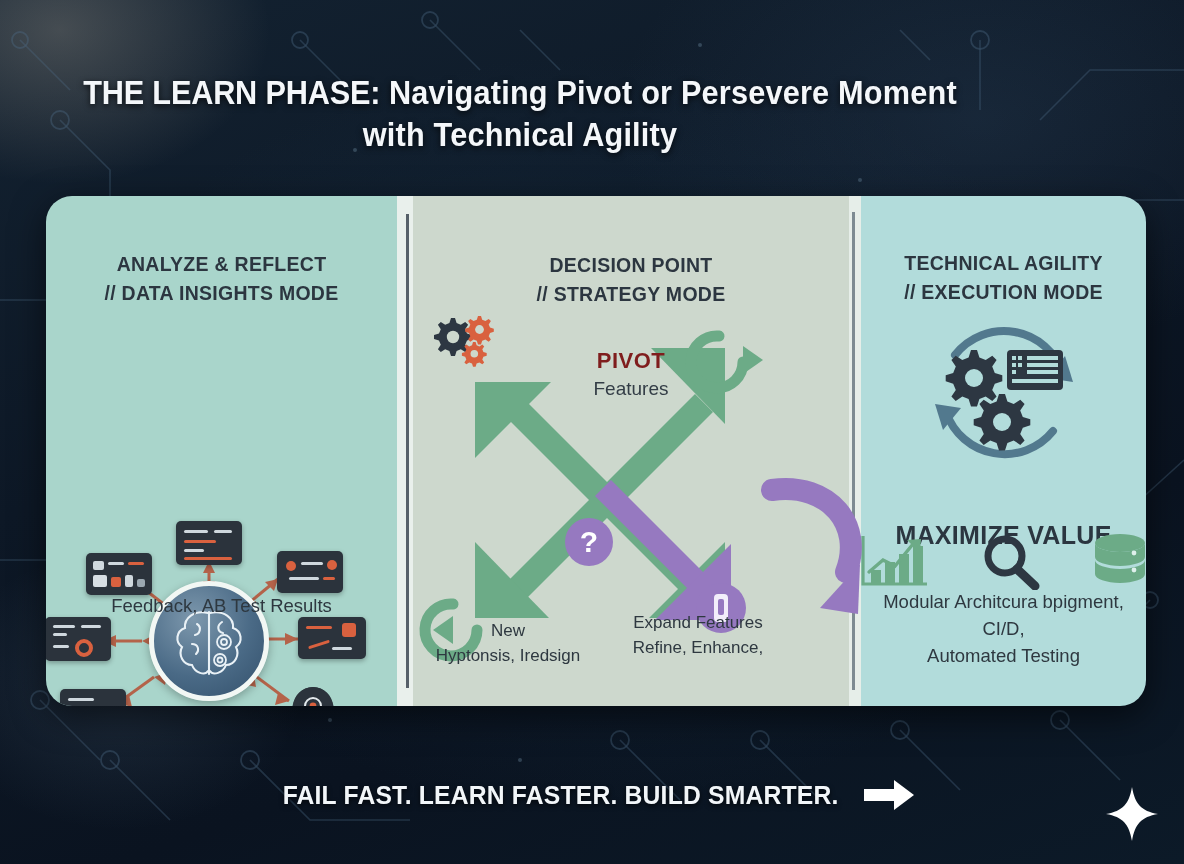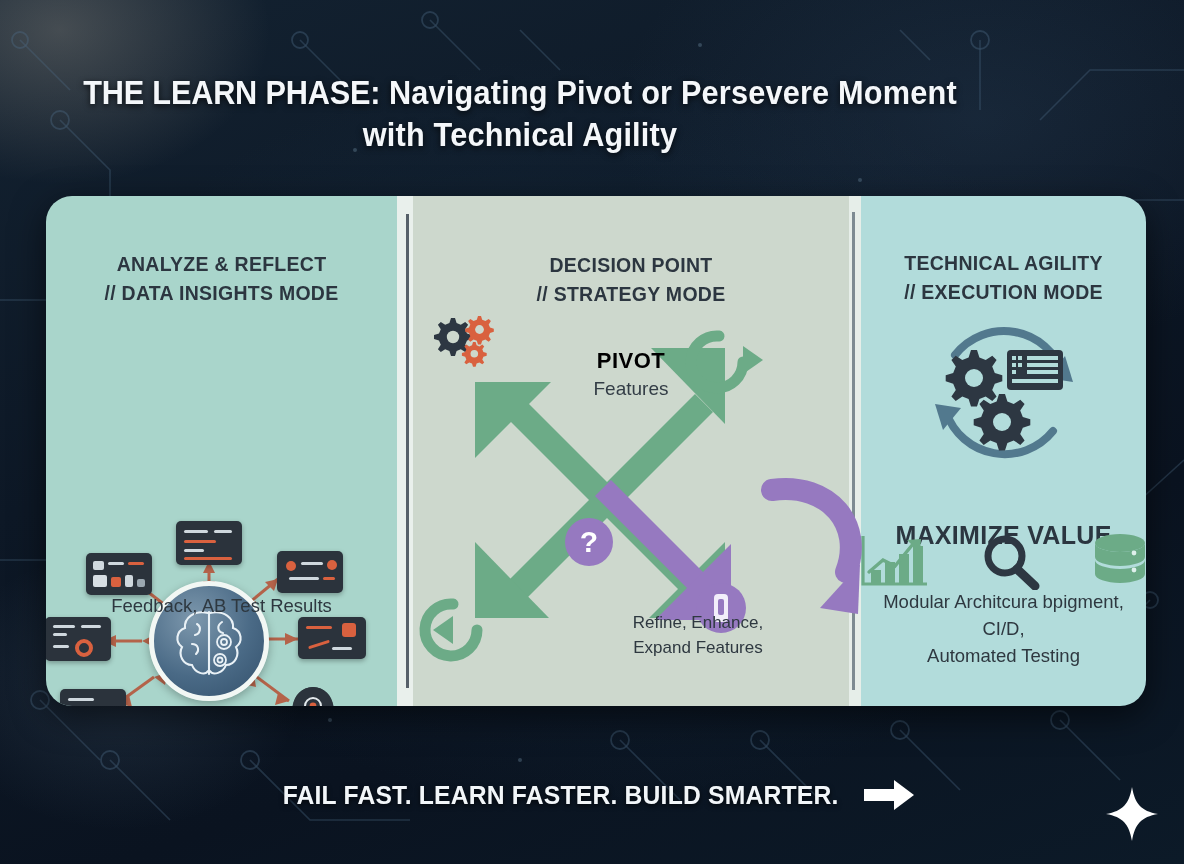--- a/index.html
+++ b/index.html
@@ -113,21 +113,21 @@
     position: absolute; background: #2b333c;
     border-radius: 50% 50% 50% 50% / 58% 58% 42% 42%;
   }
 
   
   .mid-stage { position: absolute; inset: 0; }
   .pivot-label {
     position: absolute; left: 0; right: 0; top: 152px;
     text-align: center; z-index: 6;
   }
-  .pivot-title { color: #000000; font-weight: bold; font-size: 22px; letter-spacing: .5px; }
+  .pivot-title { color: #7f1d1d; font-weight: bold; font-size: 22px; letter-spacing: .5px; }
   .pivot-sub { color: #333d46; font-size: 19px; line-height: 25px; margin-top: 2px; }
   .gearpair { position: absolute; left: 16px; top: 118px; }
   .qmark {
     position: absolute; left: 152px; top: 322px;
     width: 48px; height: 48px; border-radius: 50%;
     background: #9679c0;
     color: #fff; font-weight: bold; font-size: 30px;
     display: flex; align-items: center; justify-content: center;
     z-index: 7;
   }
@@ -407,24 +407,28 @@
       </div>
 
       <div class="pivot-label">
         <div class="pivot-title">PIVOT</div>
         <div class="pivot-sub">Features</div>
       </div>
 
       <div class="qmark">?</div>
     </div>
 
+    <div class="panel-foot" style="top:422px;left:-10px;width:210px;font-size:17px;line-height:25px">
+      <div>New</div>
+      <div>Hyptonsis, Iredsign</div>
+    </div>
 
     <div class="panel-foot" style="top:414px;left:190px;width:190px;font-size:17px;line-height:25px">
+      <div>Expand Features</div>
       <div>Refine, Enhance,</div>
-      <div>Expand Features</div>
     </div>
   </div>
 
   <div class="gap-b"></div>
 
   <div class="panel panel-c">
     <div class="panel-head">
       <div>TECHNICAL AGILITY</div>
       <div>// EXECUTION MODE</div>
     </div>

